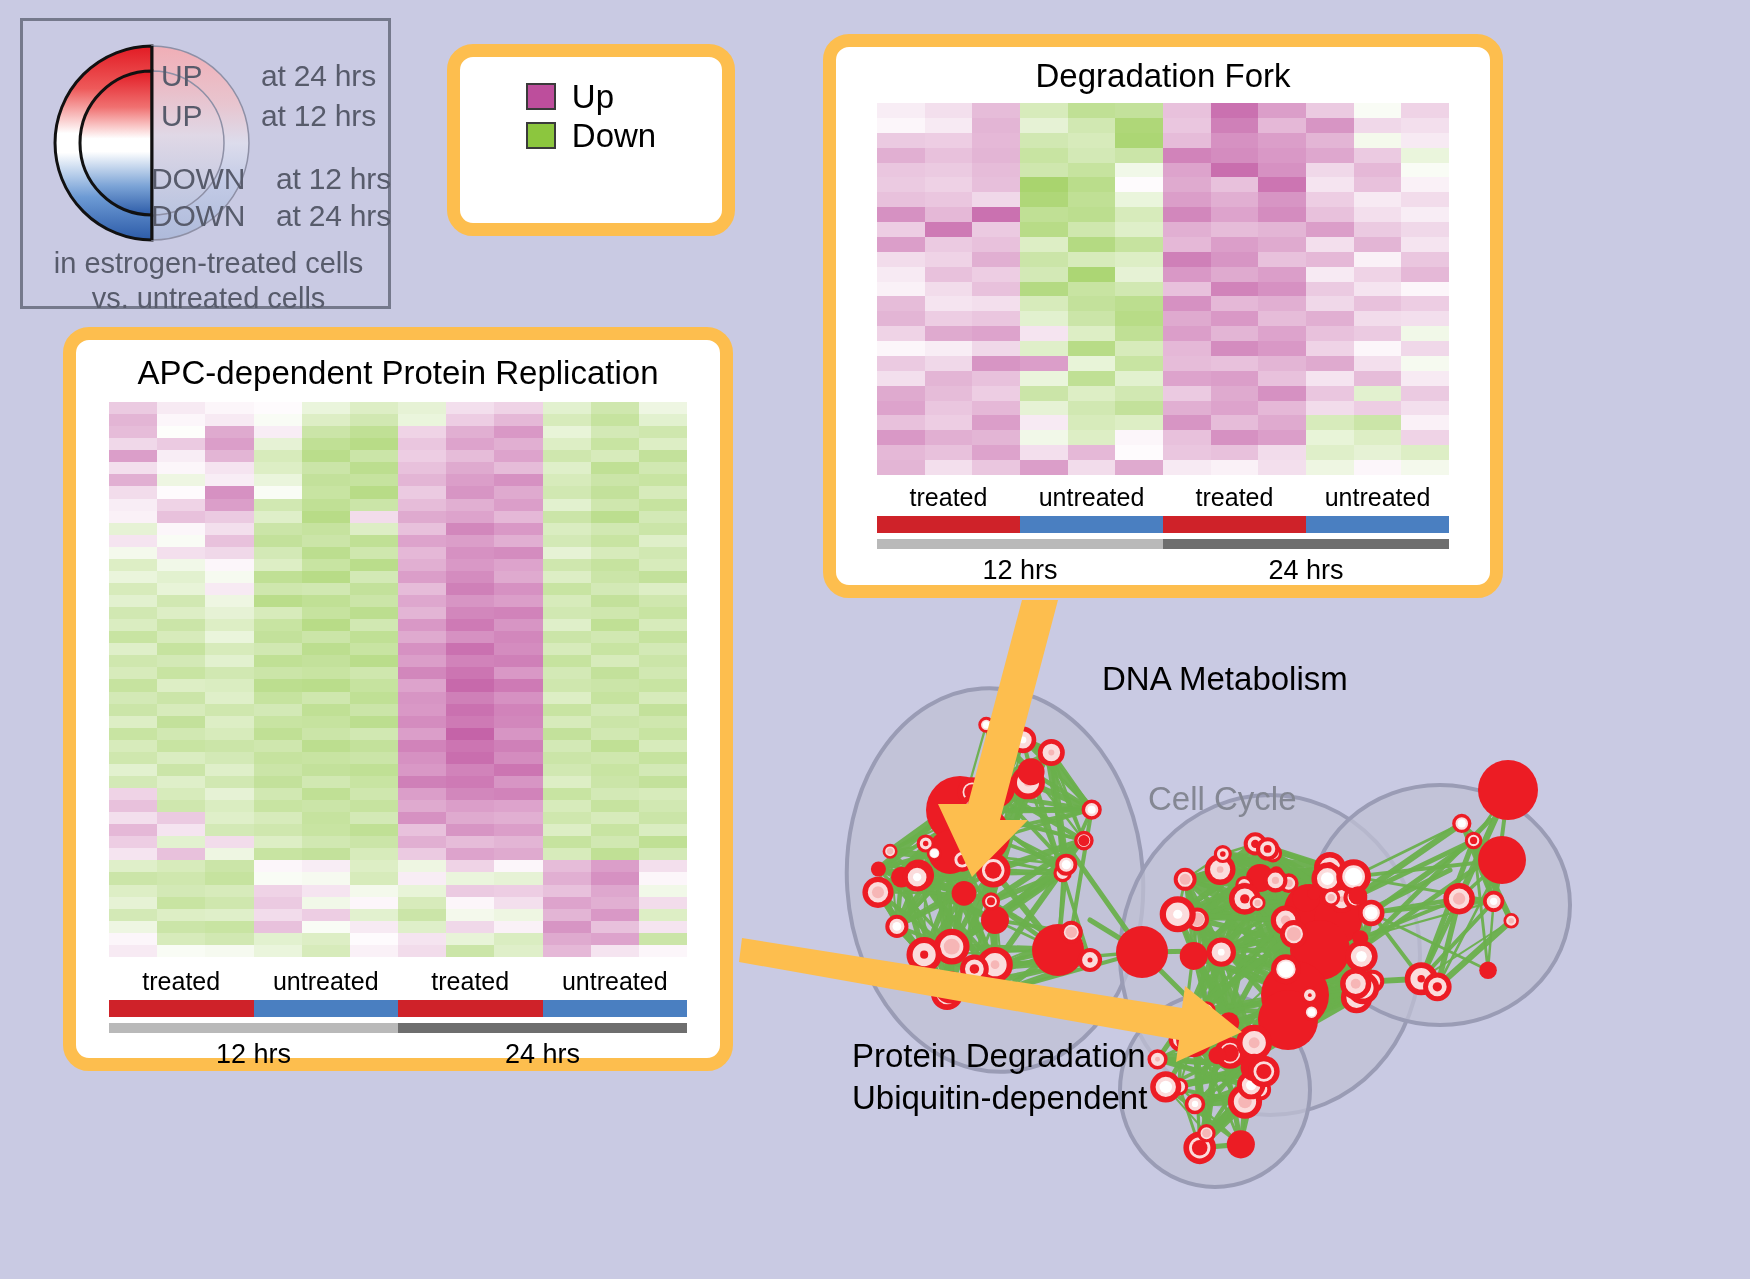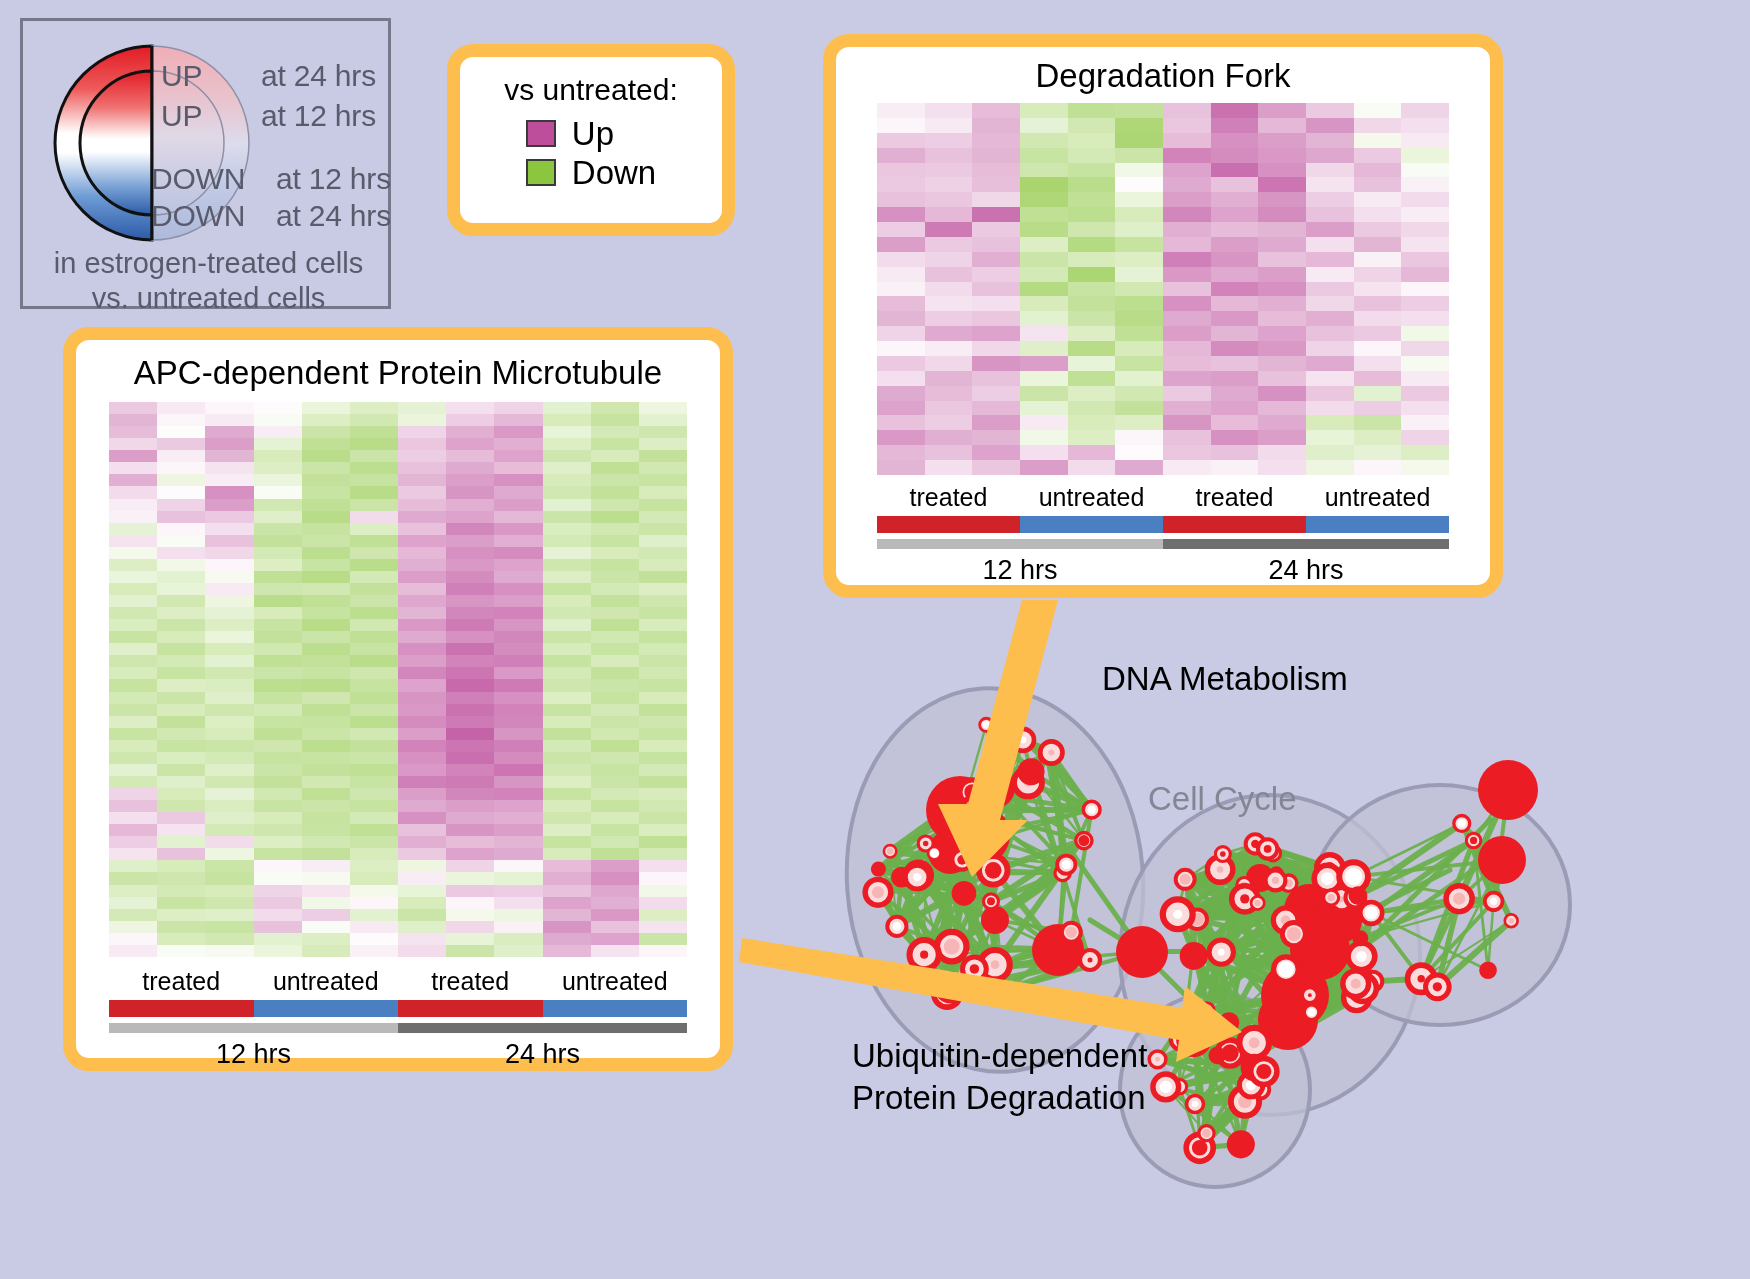--- a/index.html
+++ b/index.html
@@ -137,21 +137,20 @@
 
     <div class="key-row" style="left:128px;top:178px;">DOWN</div>
     <div class="key-row" style="left:253px;top:178px;">at 24 hrs</div>
 
     <div class="key-caption" style="top:258px;">vs. untreated cells</div>
     <div class="key-caption" style="top:223px;">in estrogen-treated cells</div>
   </div>
 
   <div class="orange-panel" id="legend-box">
     <div id="legend-inner">
-      <div class="legend-title">vs untreated:</div>
       <div class="legend-items">
         <div class="legend-item">
           <span class="legend-swatch" id="sw-up" style="background: rgb(189, 78, 156);"></span>
           <span class="legend-label">Up</span>
         </div>
         <div class="legend-item">
           <span class="legend-swatch" id="sw-down" style="background: rgb(140, 198, 62);"></span>
           <span class="legend-label">Down</span>
         </div>
       </div>
@@ -530,21 +529,21 @@
           <div style="background: rgb(110, 110, 110);"></div>
         </div>
       <div class="time-labels" id="tm-lbl-rf">
           <div>12 hrs</div>
           <div>24 hrs</div>
         </div>
     </div>
   </div>
 
   <div class="orange-panel" id="apc-panel">
-    <div class="panel-title">APC-dependent Protein Microtubule</div>
+    <div class="panel-title">APC-dependent Protein Replication</div>
     <div class="heatmap" id="hm-apc" style="width:578px;height:555px;margin-top:10px;">
         <div class="hm-row" style="flex: 1 1 0px;">
           <div class="hm-cell" style="background: rgb(235, 202, 225);"></div>
           <div class="hm-cell" style="background: rgb(247, 234, 243);"></div>
           <div class="hm-cell" style="background: rgb(252, 246, 250);"></div>
           <div class="hm-cell" style="background: rgb(254, 251, 253);"></div>
           <div class="hm-cell" style="background: rgb(234, 245, 220);"></div>
           <div class="hm-cell" style="background: rgb(221, 238, 197);"></div>
           <div class="hm-cell" style="background: rgb(230, 242, 213);"></div>
           <div class="hm-cell" style="background: rgb(243, 223, 237);"></div>
@@ -2270,22 +2269,22 @@
           <circle cx="352" cy="332" r="26" fill="#ec1c24"></circle>
           <circle cx="300" cy="340" r="10" fill="#fbdcdc"></circle>
           <circle cx="300" cy="340" r="10" fill="none" stroke="#ec1c24" stroke-width="4.2"></circle>
           <circle cx="300" cy="340" r="2.508261203769716" fill="#ec1c24"></circle>
           <circle cx="395" cy="400" r="12" fill="#ec1c24"></circle>
         </g>
       </svg>
     <div class="net-label" id="lbl-dna">DNA Metabolism</div>
     <div class="net-label" id="lbl-cc">Cell Cycle</div>
     <div class="net-label" id="lbl-ub">
+      <div>Protein Degradation</div>
       <div>Ubiquitin-dependent</div>
-      <div>Protein Degradation</div>
     </div>
   </div>
 
   <svg style="position:absolute;left:0;top:0;width:1750px;height:1279px;pointer-events:none;">
 
     <polygon points="1022,600 1058,600 1000,820 1028,820 972,877 938,804 968,804" fill="#fdbe4e"></polygon>
 
     <polygon points="742,938 1182,1008 1185,986 1242,1032 1176,1062 1179,1040 739,962" fill="#fdbe4e"></polygon>
   </svg>
 

